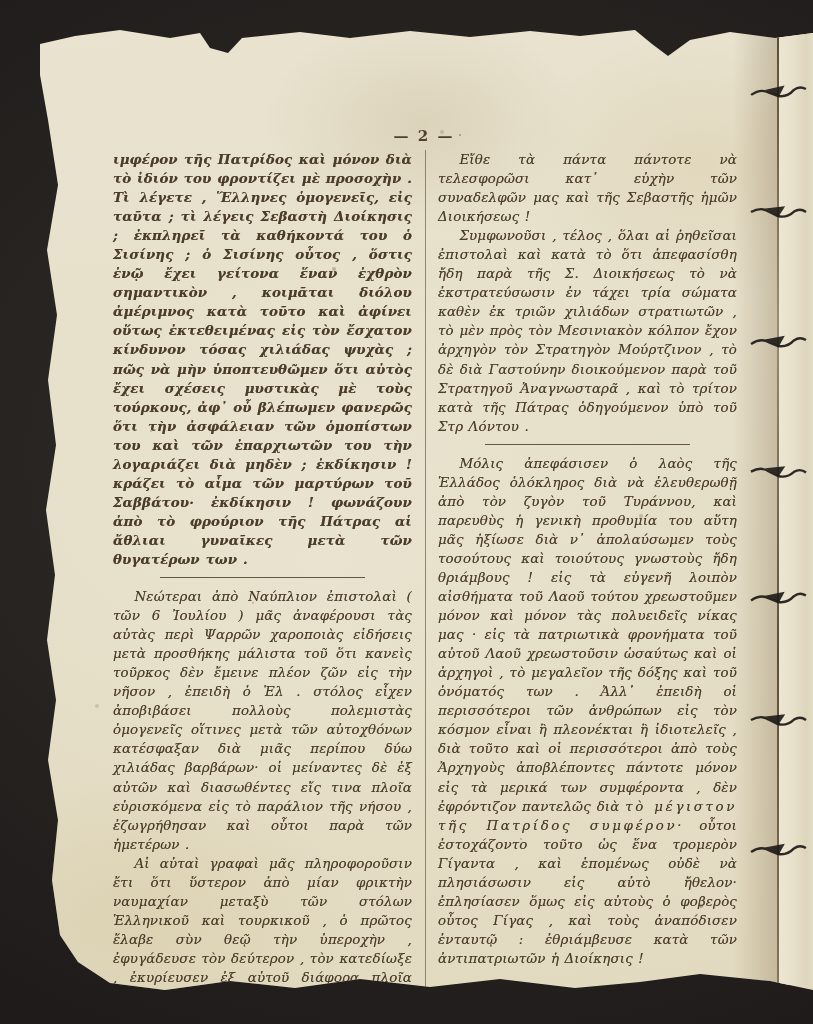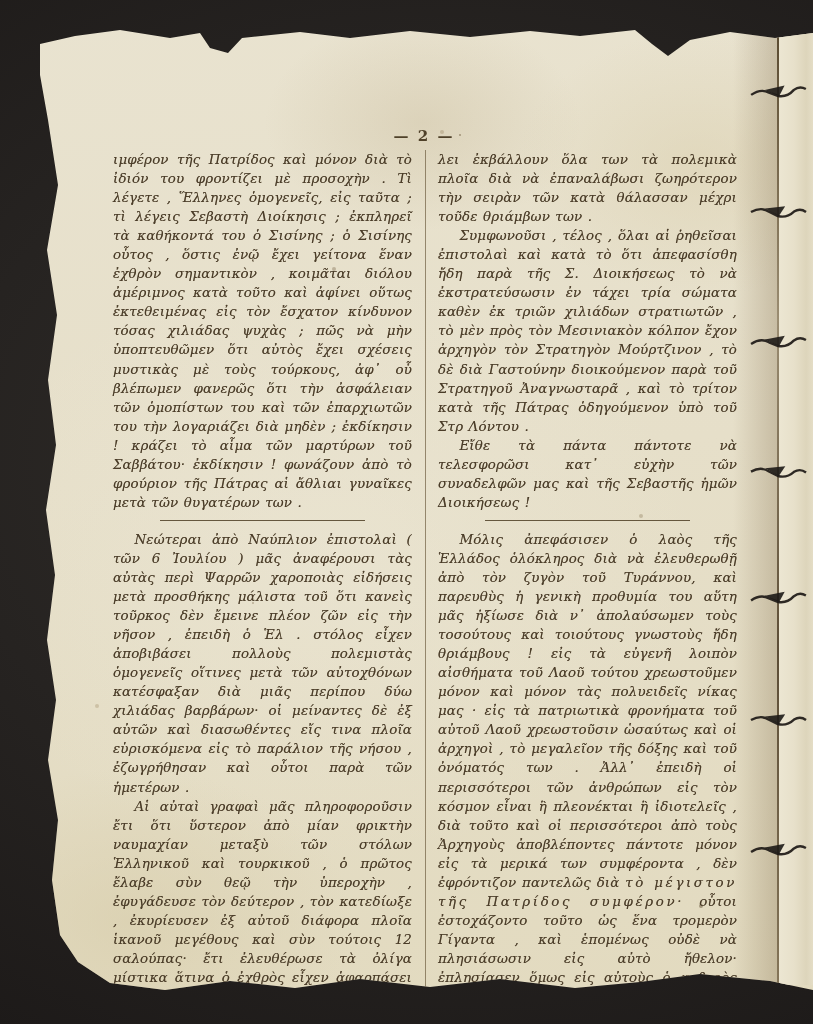--- a/index.html
+++ b/index.html
@@ -47,21 +47,21 @@
   .content{position:absolute;left:0;top:0;width:813px;height:1024px;color:#4a3c28;}
   .page-number{
     position:absolute;left:113px;top:127px;width:622px;text-align:center;
     font-size:15px;font-weight:bold;letter-spacing:2px;color:#4f4129;
   }
   .columns{position:absolute;left:113px;top:150px;width:624px;display:flex;}
   .col{width:299px;font-style:italic;font-size:13.4px;line-height:19.05px;
     text-align:justify;letter-spacing:.15px;word-spacing:1px;
     text-shadow:0 0 .5px rgba(74,60,40,.55);}
   .col p{margin:0;text-indent:1.6em;}
-  .col p.cont{text-indent:0;}
+  .col p.cont{text-indent:0;font-weight:bold;}
   .col-left{padding-right:13px;}
   .col-right{border-left:1px solid rgba(92,74,44,.6);padding-left:12px;}
   .rule{width:205px;height:0;border-top:1.6px solid rgba(78,62,36,.85);margin:8px auto 9px auto;}
   .sp-emph{letter-spacing:2.6px;font-style:italic;}
 </style>
 </head>
 <body>
 
 <div class="stage">
   <div class="paper">
@@ -107,23 +107,22 @@
 
         <div class="col col-left">
           <p class="cont">ιμφέρον τῆς Πατρίδος καὶ μόνον διὰ τὸ ἰδιόν του φροντίζει μὲ προσοχὴν . Τὶ λέγετε , Ἕλληνες ὁμογενεῖς, εἰς ταῦτα ; τὶ λέγεις Σεβαστὴ Διοίκησις ; ἐκπληρεῖ τὰ καθήκοντά του ὁ Σισίνης ; ὁ Σισίνης οὗτος , ὅστις ἐνῷ ἔχει γείτονα ἕναν ἐχθρὸν σημαντικὸν , κοιμᾶται διόλου ἀμέριμνος κατὰ τοῦτο καὶ ἀφίνει οὕτως ἐκτεθειμένας εἰς τὸν ἔσχατον κίνδυνον τόσας χιλιάδας ψυχὰς ; πῶς νὰ μὴν ὑποπτευθῶμεν ὅτι αὐτὸς ἔχει σχέσεις μυστικὰς μὲ τοὺς τούρκους, ἀφ᾽ οὗ βλέπωμεν φανερῶς ὅτι τὴν ἀσφάλειαν τῶν ὁμοπίστων του καὶ τῶν ἐπαρχιωτῶν του τὴν λογαριάζει διὰ μηδὲν ; ἐκδίκησιν ! κράζει τὸ αἷμα τῶν μαρτύρων τοῦ Σαββάτου· ἐκδίκησιν ! φωνάζουν ἀπὸ τὸ φρούριον τῆς Πάτρας αἱ ἄθλιαι γυναῖκες μετὰ τῶν θυγατέρων των .</p>
           <div class="rule"></div>
           <p>Νεώτεραι ἀπὸ Ναύπλιον ἐπιστολαὶ ( τῶν 6 Ἰουλίου ) μᾶς ἀναφέρουσι τὰς αὐτὰς περὶ Ψαρρῶν χαροποιὰς εἰδήσεις μετὰ προσθήκης μάλιστα τοῦ ὅτι κανεὶς τοῦρκος δὲν ἔμεινε πλέον ζῶν εἰς τὴν νῆσον , ἐπειδὴ ὁ Ἑλ . στόλος εἶχεν ἀποβιβάσει πολλοὺς πολεμιστὰς ὁμογενεῖς οἵτινες μετὰ τῶν αὐτοχθόνων κατέσφαξαν διὰ μιᾶς περίπου δύω χιλιάδας βαρβάρων· οἱ μείναντες δὲ ἐξ αὐτῶν καὶ διασωθέντες εἴς τινα πλοῖα εὑρισκόμενα εἰς τὸ παράλιον τῆς νήσου , ἐζωγρήθησαν καὶ οὗτοι παρὰ τῶν ἡμετέρων .</p>
           <p>Αἱ αὐταὶ γραφαὶ μᾶς πληροφοροῦσιν ἔτι ὅτι ὕστερον ἀπὸ μίαν φρικτὴν ναυμαχίαν μεταξὺ τῶν στόλων Ἑλληνικοῦ καὶ τουρκικοῦ , ὁ πρῶτος ἔλαβε σὺν θεῷ τὴν ὑπεροχὴν , ἐφυγάδευσε τὸν δεύτερον , τὸν κατεδίωξε , ἐκυρίευσεν ἐξ αὐτοῦ διάφορα πλοῖα ἱκανοῦ μεγέθους καὶ σὺν τούτοις 12 σαλούπας· ἔτι ἐλευθέρωσε τὰ ὀλίγα μίστικα ἅτινα ὁ ἐχθρὸς εἶχεν ἁφαρπάσει ἀπὸ τοὺς Ψαρραίους , καὶ ὅτι τέλος ἠνάγκασε τὸν Καπετὰν Πασὰν νὰ καταφύγῃ εἰς Σμύρνην μὲ καταισχύνην του .</p>
 
         </div>
 
         <div class="col col-right">
-          <p class="cont">λει ἐκβάλλουν ὅλα των τὰ πολεμικὰ πλοῖα διὰ νὰ ἐπαναλάβωσι ζωηρότερον τὴν σειρὰν τῶν κατὰ θάλασσαν μέχρι τοῦδε θριάμβων των .</p>
+          <p>Εἴθε τὰ πάντα πάντοτε νὰ τελεσφορῶσι κατ᾽ εὐχὴν τῶν συναδελφῶν μας καὶ τῆς Σεβαστῆς ἡμῶν Διοικήσεως !</p>
           <p>Συμφωνοῦσι , τέλος , ὅλαι αἱ ῥηθεῖσαι ἐπιστολαὶ καὶ κατὰ τὸ ὅτι ἀπεφασίσθη ἤδη παρὰ τῆς Σ. Διοικήσεως τὸ νὰ ἐκστρατεύσωσιν ἐν τάχει τρία σώματα καθὲν ἐκ τριῶν χιλιάδων στρατιωτῶν , τὸ μὲν πρὸς τὸν Μεσινιακὸν κόλπον ἔχον ἀρχηγὸν τὸν Στρατηγὸν Μούρτζινον , τὸ δὲ διὰ Γαστούνην διοικούμενον παρὰ τοῦ Στρατηγοῦ Ἀναγνωσταρᾶ , καὶ τὸ τρίτον κατὰ τῆς Πάτρας ὁδηγούμενον ὑπὸ τοῦ Στρ Λόντου .</p>
-          <p>Εἴθε τὰ πάντα πάντοτε νὰ τελεσφορῶσι κατ᾽ εὐχὴν τῶν συναδελφῶν μας καὶ τῆς Σεβαστῆς ἡμῶν Διοικήσεως !</p>
           <div class="rule"></div>
           <p><span>Μόλις ἀπεφάσισεν ὁ λαὸς τῆς Ἑλλάδος ὁλόκληρος διὰ νὰ ἐλευθερωθῇ ἀπὸ τὸν ζυγὸν τοῦ Τυράννου, καὶ παρευθὺς ἡ γενικὴ προθυμία του αὕτη μᾶς ἠξίωσε διὰ ν᾽ ἀπολαύσωμεν τοὺς τοσούτους καὶ τοιούτους γνωστοὺς ἤδη θριάμβους ! εἰς τὰ εὐγενῆ λοιπὸν αἰσθήματα τοῦ Λαοῦ τούτου χρεωστοῦμεν μόνον καὶ μόνον τὰς πολυειδεῖς νίκας μας · εἰς τὰ πατριωτικὰ φρονήματα τοῦ αὐτοῦ Λαοῦ χρεωστοῦσιν ὡσαύτως καὶ οἱ ἀρχηγοὶ , τὸ μεγαλεῖον τῆς δόξης καὶ τοῦ ὀνόματός των . Ἀλλ᾽ ἐπειδὴ οἱ περισσότεροι τῶν ἀνθρώπων εἰς τὸν κόσμον εἶναι ἢ πλεονέκται ἢ ἰδιοτελεῖς , διὰ τοῦτο καὶ οἱ περισσότεροι ἀπὸ τοὺς Ἀρχηγοὺς ἀποβλέποντες πάντοτε μόνον εἰς τὰ μερικά των συμφέροντα , δὲν ἐφρόντιζον παντελῶς διὰ </span><span class="sp-emph">τὸ μέγιστον τῆς Πατρίδος συμφέρον·</span><span> οὗτοι ἐστοχάζοντο τοῦτο ὡς ἕνα τρομερὸν Γίγαντα , καὶ ἑπομένως οὐδὲ νὰ πλησιάσωσιν εἰς αὐτὸ ἤθελον· ἐπλησίασεν ὅμως εἰς αὐτοὺς ὁ φοβερὸς οὗτος Γίγας , καὶ τοὺς ἀναπόδισεν ἐνταυτῷ : ἐθριάμβευσε κατὰ τῶν ἀντιπατριωτῶν ἡ Διοίκησις !</span></p>
 
         </div>
 
       </div>
     </div>
   </div>
 </div>
 

